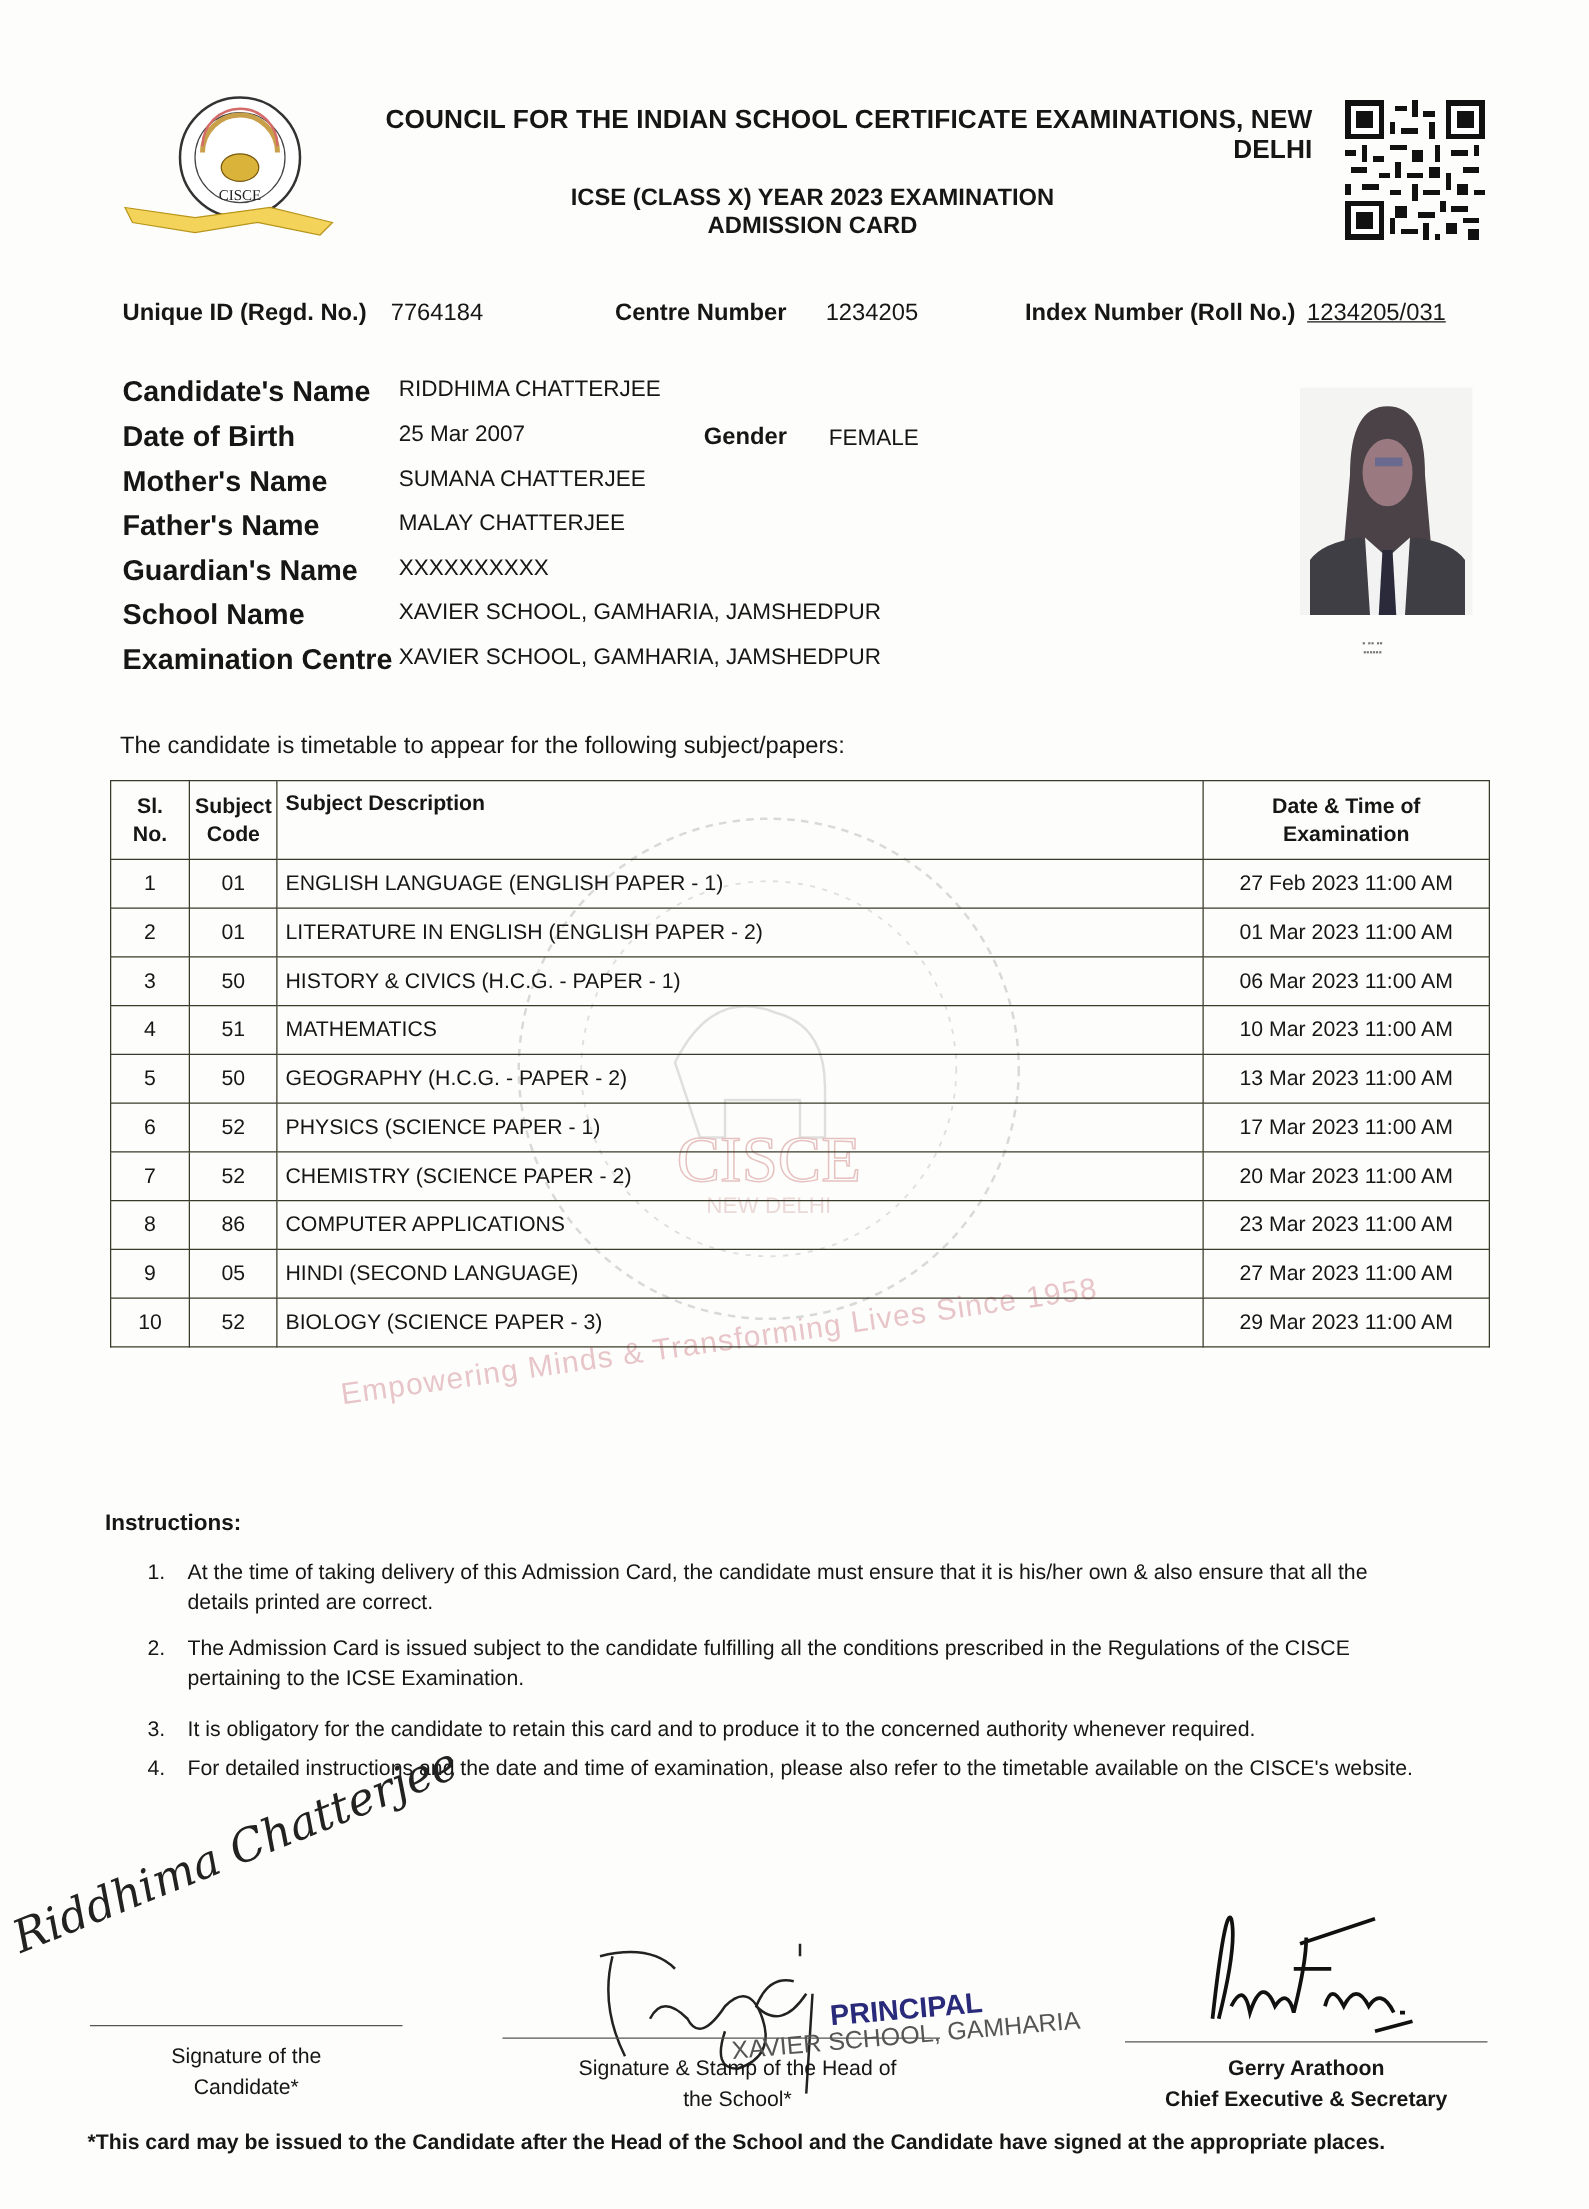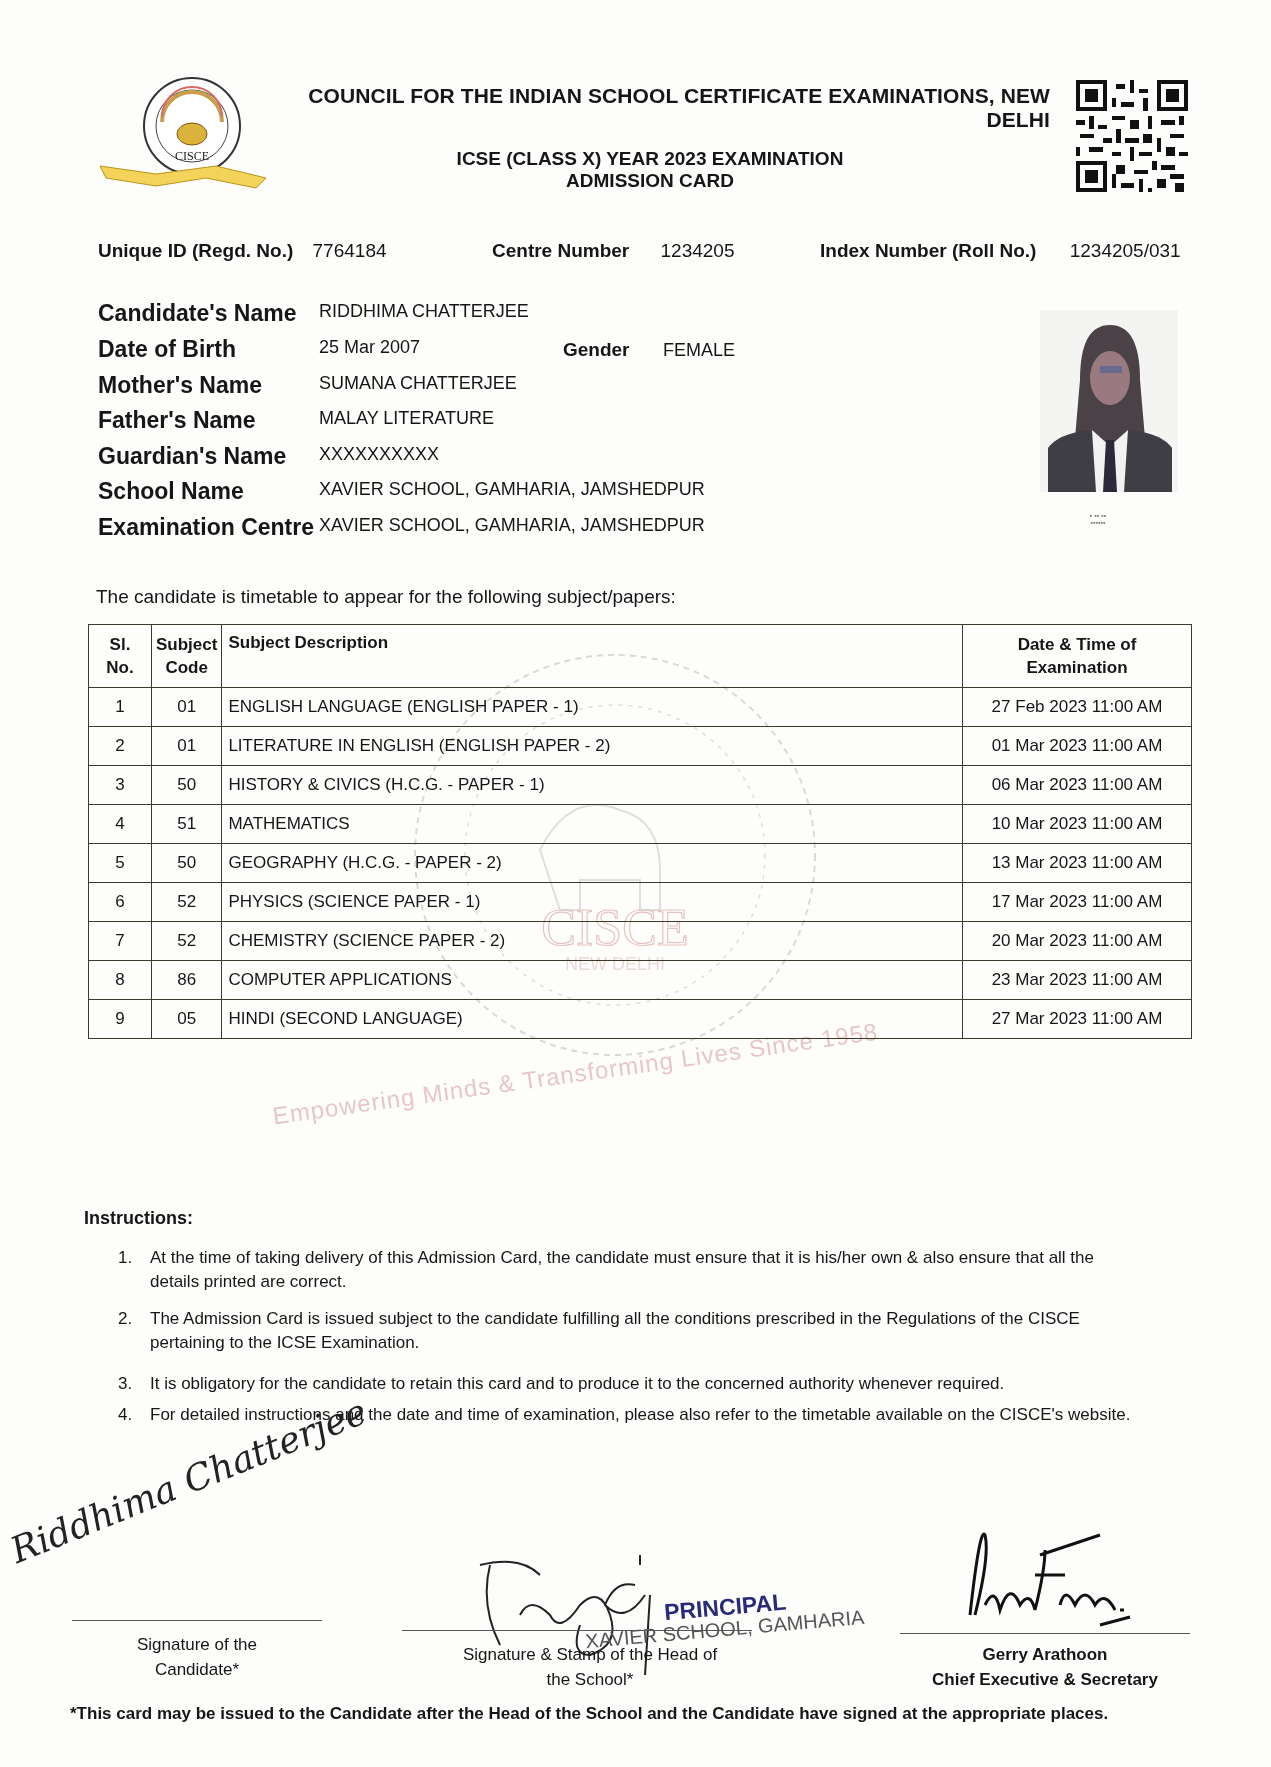--- a/index.html
+++ b/index.html
@@ -134,36 +134,36 @@
 <div class="abs idrow" style="left:98px;">
   <span class="lbl">Unique ID (Regd. No.)</span>
   <span class="val" style="margin-left:14px;">7764184</span>
 </div>
 <div class="abs idrow" style="left:492px;">
   <span class="lbl">Centre Number</span>
   <span class="val" style="margin-left:26px;">1234205</span>
 </div>
 <div class="abs idrow" style="left:820px;">
   <span class="lbl">Index Number (Roll No.)</span>
-  <span class="val" style="margin-left:28px;">1234205/031</span>
+  <span class="val" style="margin-left:4px;text-decoration:underline;">1234205/031</span>
 </div>
 
 <div class="abs det-lbl" style="top:300px;">Candidate's Name</div>
 <div class="abs det-val" style="top:301px;">RIDDHIMA CHATTERJEE</div>
 
 <div class="abs det-lbl" style="top:336px;">Date of Birth</div>
 <div class="abs det-val" style="top:337px;">25 Mar 2007</div>
 <div class="abs" style="left:563px; top:339px; font-size:19px; font-weight:bold;">Gender</div>
 <div class="abs" style="left:663px; top:340px; font-size:18px;">FEMALE</div>
 
 <div class="abs det-lbl" style="top:372px;">Mother's Name</div>
 <div class="abs det-val" style="top:373px;">SUMANA CHATTERJEE</div>
 
 <div class="abs det-lbl" style="top:407px;">Father's Name</div>
-<div class="abs det-val" style="top:408px;">MALAY LITERATURE</div>
+<div class="abs det-val" style="top:408px;">MALAY CHATTERJEE</div>
 
 <div class="abs det-lbl" style="top:443px;">Guardian's Name</div>
 <div class="abs det-val" style="top:444px;">XXXXXXXXXX</div>
 
 <div class="abs det-lbl" style="top:478px;">School Name</div>
 <div class="abs det-val" style="top:479px;">XAVIER SCHOOL, GAMHARIA, JAMSHEDPUR</div>
 
 <div class="abs det-lbl" style="top:514px;">Examination Centre</div>
 <div class="abs det-val" style="top:515px;">XAVIER SCHOOL, GAMHARIA, JAMSHEDPUR</div>
 
@@ -246,20 +246,26 @@
         <td class="c-code">86</td>
         <td class="c-desc">COMPUTER APPLICATIONS</td>
         <td class="c-date">23 Mar 2023 11:00 AM</td>
       </tr>
       <tr>
         <td class="c-sl">9</td>
         <td class="c-code">05</td>
         <td class="c-desc">HINDI (SECOND LANGUAGE)</td>
         <td class="c-date">27 Mar 2023 11:00 AM</td>
       </tr>
+      <tr>
+        <td class="c-sl">10</td>
+        <td class="c-code">52</td>
+        <td class="c-desc">BIOLOGY (SCIENCE PAPER - 3)</td>
+        <td class="c-date">29 Mar 2023 11:00 AM</td>
+      </tr>
     </tbody>
 </table>
 
 <div class="abs instr-title">Instructions:</div>
 <div class="abs instr" style="top:1246px;">
   <span class="num">1.</span>
   <span class="txt">At the time of taking delivery of this Admission Card, the candidate must ensure that it is his/her own &amp; also ensure that all the details printed are correct.</span>
 </div>
 <div class="abs instr" style="top:1307px;">
   <span class="num">2.</span>

